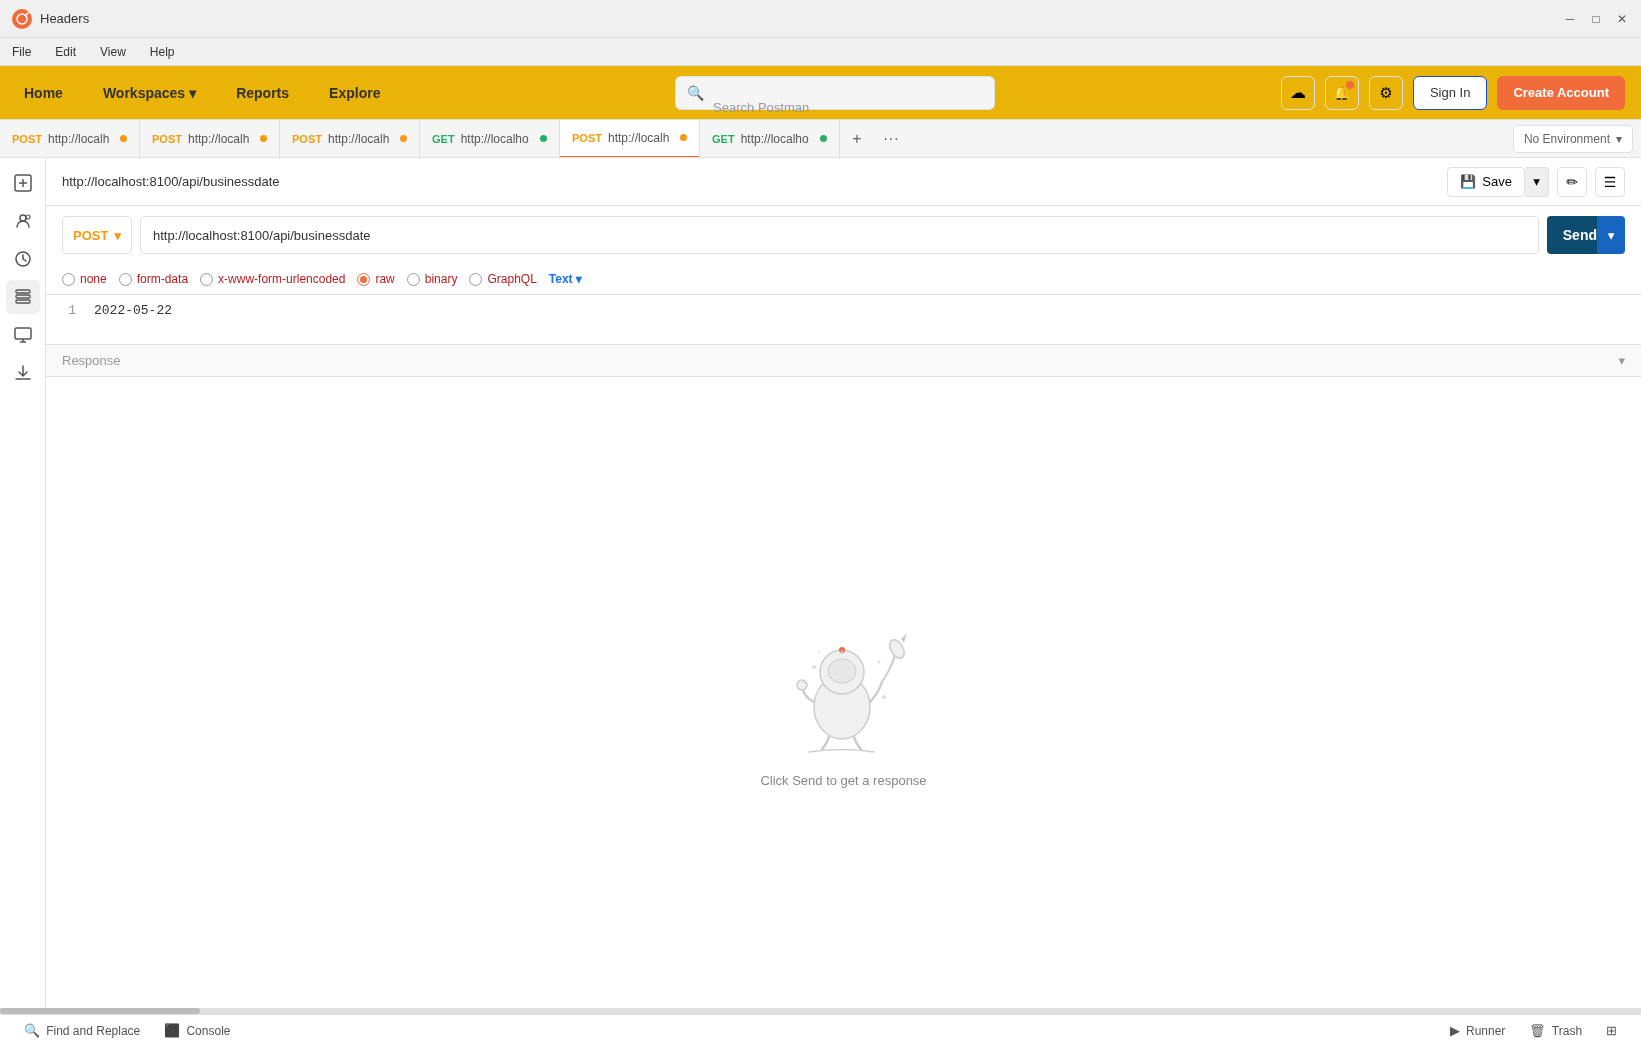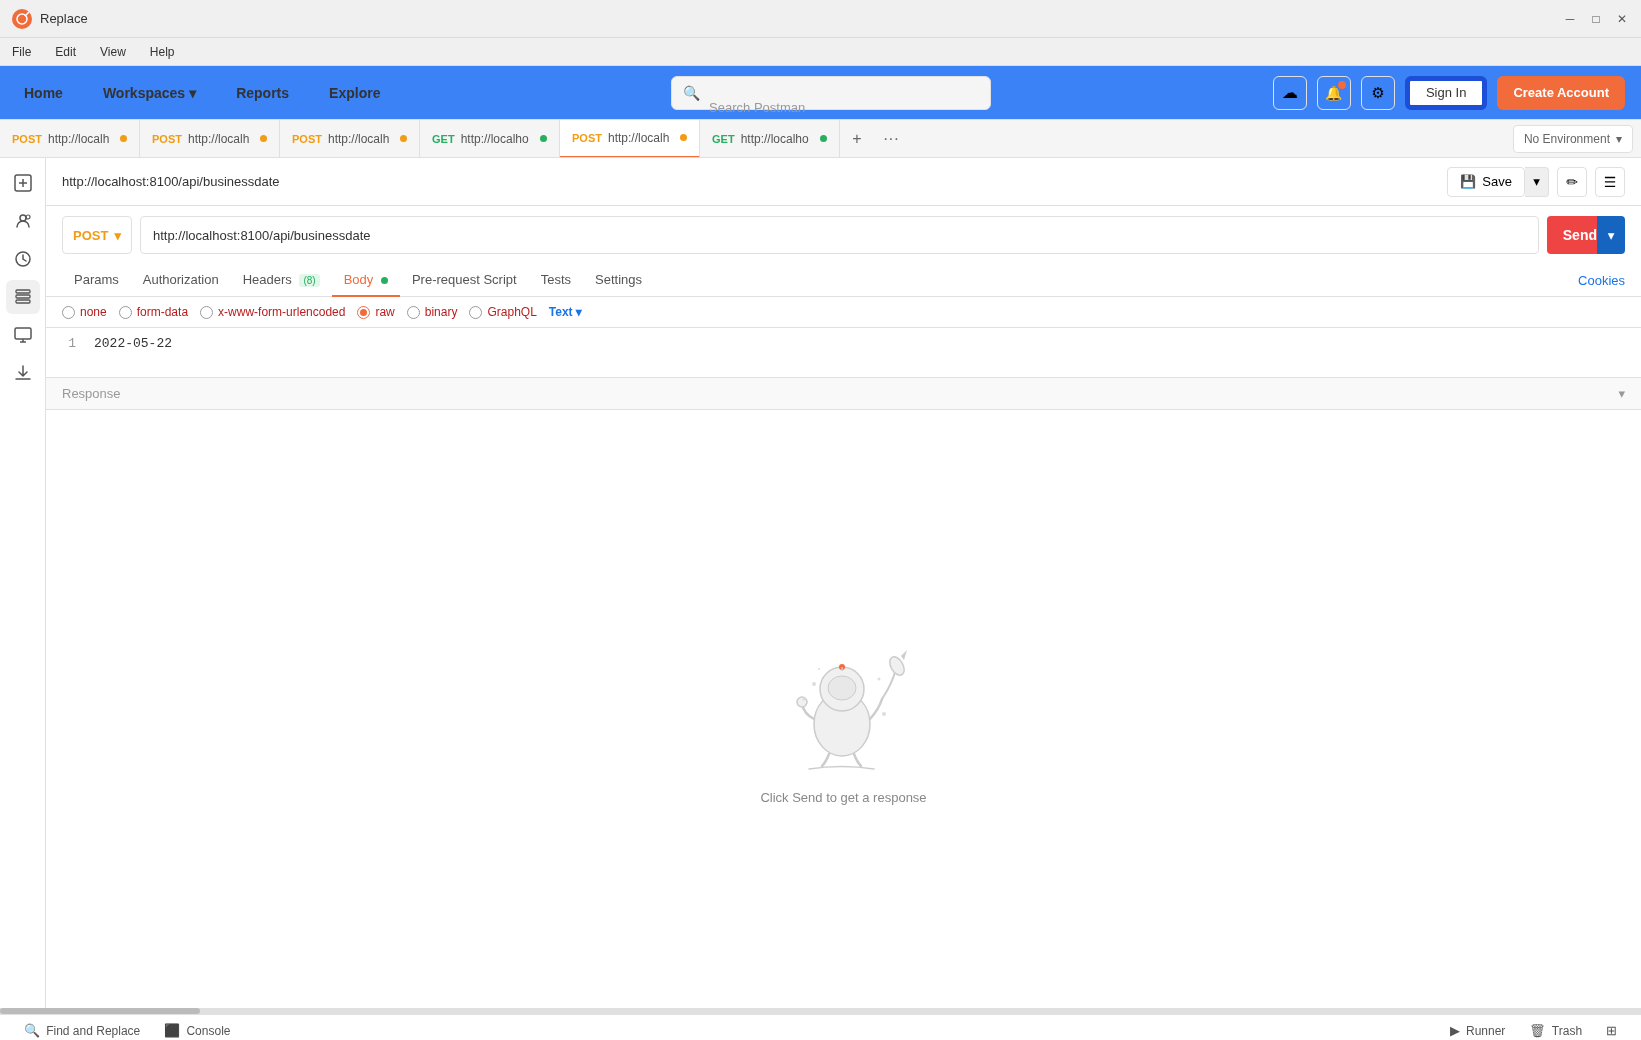--- a/index.html
+++ b/index.html
@@ -10,31 +10,31 @@
     .titlebar-left { display: flex; align-items: center; gap: 8px; }
     .titlebar-title { font-size: 13px; font-weight: 500; color: #333; }
     .titlebar-controls { display: flex; gap: 12px; }
     .titlebar-control { width: 14px; height: 14px; cursor: pointer; display: flex; align-items: center; justify-content: center; color: #555; font-size: 12px; }
 
     
     .menubar { height: 28px; background: #f0f0f0; display: flex; align-items: center; padding: 0 8px; gap: 16px; border-bottom: 1px solid #ddd; }
     .menubar-item { font-size: 12px; color: #333; cursor: pointer; padding: 2px 4px; text-align: center; }
 
     
-    .navbar { height: 54px; background: #3b82f6; display: flex; align-items: center; padding: 0 16px; gap: 0; border-bottom: 1px solid #e0e0e0; }
+    .navbar { height: 54px; background: #eab308; display: flex; align-items: center; padding: 0 16px; gap: 0; border-bottom: 1px solid #e0e0e0; }
     .navbar-home { font-size: 14px; font-weight: 600; color: #333; margin-right: 24px; cursor: pointer; padding: 4px 8px; }
     .navbar-workspaces { font-size: 14px; font-weight: 600; color: #333; margin-right: 24px; cursor: pointer; padding: 4px 8px; display: flex; align-items: center; gap: 4px; }
     .navbar-reports { font-size: 14px; font-weight: 600; color: #333; margin-right: 24px; cursor: pointer; padding: 4px 8px; }
     .navbar-explore { font-size: 14px; font-weight: 600; color: #333; margin-right: auto; cursor: pointer; padding: 4px 8px; }
     .search-bar { width: 320px; height: 34px; background: #f5f5f5; border: 1px solid #e0e0e0; border-radius: 6px; display: flex; align-items: center; padding: 0 12px; gap: 8px; margin-right: auto; cursor: pointer; }
     .search-bar-text { font-size: 13px; color: #999; margin-top: 30px; }
     .navbar-right { display: flex; align-items: center; gap: 10px; }
     .navbar-icon-btn { width: 34px; height: 34px; border-radius: 6px; border: 1px solid #e0e0e0; display: flex; align-items: center; justify-content: center; cursor: pointer; position: relative; }
     .notification-dot { width: 8px; height: 8px; background: #f26b3a; border-radius: 50%; position: absolute; top: 4px; right: 4px; }
-    .signin-btn { height: 34px; padding: 0 16px; border-radius: 6px; border: 5px solid #1d4ed8; background: #fff; cursor: pointer; font-size: 13px; font-weight: 500; color: #333; }
+    .signin-btn { height: 34px; padding: 0 16px; border-radius: 6px; border: 1px solid #1d4ed8; background: #fff; cursor: pointer; font-size: 13px; font-weight: 500; color: #333; }
     .create-account-btn { height: 34px; padding: 0 16px; border-radius: 6px; background: #f26b3a; border: none; cursor: pointer; font-size: 13px; font-weight: 600; color: #fff; }
 
     
     .tabs-bar { height: 38px; background: #f5f5f5; display: flex; align-items: center; border-bottom: 1px solid #e0e0e0; overflow-x: auto; }
     .tab { display: flex; align-items: center; padding: 0 12px; height: 38px; min-width: 140px; max-width: 180px; cursor: pointer; border-right: 1px solid #e0e0e0; font-size: 12px; gap: 6px; white-space: nowrap; overflow: hidden; }
     .tab.active { background: #fff; border-bottom: 2px solid #f26b3a; }
     .tab-method { font-weight: 700; font-size: 11px; }
     .tab-method.post { color: #f39c12; }
     .tab-method.get { color: #27ae60; }
     .tab-url { color: #555; overflow: hidden; text-overflow: ellipsis; flex: 1; }
@@ -61,21 +61,21 @@
     .request-title { font-size: 13px; font-weight: 500; color: #333; flex: 1; }
     .request-actions { display: flex; align-items: center; gap: 8px; }
     .save-btn { height: 30px; padding: 0 12px; border: 1px solid #e0e0e0; border-radius: 4px; background: #fff; font-size: 13px; cursor: pointer; display: flex; align-items: center; gap: 6px; }
     .save-btn-arrow { width: 24px; height: 30px; border: 1px solid #e0e0e0; border-left: none; border-radius: 0 4px 4px 0; display: flex; align-items: center; justify-content: center; cursor: pointer; }
     .action-icon-btn { width: 30px; height: 30px; border: 1px solid #e0e0e0; border-radius: 4px; display: flex; align-items: center; justify-content: center; cursor: pointer; background: #fff; }
 
     
     .http-input-row { display: flex; align-items: center; padding: 10px 16px; gap: 8px; }
     .method-selector { height: 38px; padding: 0 10px; border: 1px solid #e0e0e0; border-radius: 4px; background: #fff; font-size: 13px; font-weight: 600; color: #f39c12; display: flex; align-items: center; gap: 6px; cursor: pointer; white-space: nowrap; }
     .url-input { flex: 1; height: 38px; border: 1px solid #e0e0e0; border-radius: 4px; padding: 0 12px; font-size: 13px; color: #333; outline: none; }
-    .send-btn { height: 38px; padding: 0 0 0 16px; background: #ef4444; border: none; border-radius: 4px 0 0 4px; color: #fff; font-size: 14px; font-weight: 600; cursor: pointer; display: flex; align-items: center; }
+    .send-btn { height: 38px; padding: 0 0 0 16px; background: #0c4a6e; border: none; border-radius: 4px 0 0 4px; color: #fff; font-size: 14px; font-weight: 600; cursor: pointer; display: flex; align-items: center; }
     .send-btn-arrow { width: 28px; height: 38px; background: #1565c0; border: none; border-radius: 0 4px 4px 0; color: #fff; display: flex; align-items: center; justify-content: center; cursor: pointer; }
 
     
     .req-tabs { display: flex; align-items: center; padding: 0 16px; border-bottom: 1px solid #e0e0e0; }
     .req-tab { padding: 8px 12px; font-size: 13px; color: #555; cursor: pointer; border-bottom: 2px solid transparent; margin-bottom: -1px; }
     .req-tab.active { color: #f26b3a; border-bottom-color: #f26b3a; }
     .req-tab-badge { display: inline-flex; align-items: center; justify-content: center; background: #e0f7e9; color: #27ae60; font-size: 10px; border-radius: 3px; padding: 1px 4px; margin-left: 4px; }
     .req-tab-dot { width: 7px; height: 7px; background: #27ae60; border-radius: 50%; display: inline-block; margin-left: 4px; }
     .req-tabs-cookies { margin-left: auto; color: #1a73e8; font-size: 13px; cursor: pointer; }
 
@@ -113,21 +113,21 @@
 </head>
 <body>
 
 <div class="titlebar">
   <div class="titlebar-left">
     <svg width="20" height="20" viewBox="0 0 20 20">
       <circle cx="10" cy="10" r="10" fill="#f26b3a"></circle>
       <circle cx="10" cy="10" r="5" fill="none" stroke="#fff" stroke-width="1.5"></circle>
       <line x1="13" y1="7" x2="17" y2="3" stroke="#fff" stroke-width="1.5"></line>
     </svg>
-    <span class="titlebar-title">Replace</span>
+    <span class="titlebar-title">Headers</span>
   </div>
   <div class="titlebar-controls">
     <span class="titlebar-control">─</span>
     <span class="titlebar-control">□</span>
     <span class="titlebar-control">✕</span>
   </div>
 </div>
 
 <div class="menubar">
   <span class="menubar-item">File</span>
@@ -285,30 +285,20 @@
       </div>
       <input class="url-input" type="text" value="http://localhost:8100/api/businessdate" style="">
       <div style="display:flex;">
         <button class="send-btn">
           <span>Send</span>
         </button>
         <button class="send-btn-arrow">▾</button>
       </div>
     </div>
 
-    <div class="req-tabs">
-      <span class="req-tab">Params</span>
-      <span class="req-tab">Authorization</span>
-      <span class="req-tab">Headers <span class="req-tab-badge">(8)</span></span>
-      <span class="req-tab active">Body <span class="req-tab-dot"></span></span>
-      <span class="req-tab">Pre-request Script</span>
-      <span class="req-tab">Tests</span>
-      <span class="req-tab">Settings</span>
-      <span class="req-tabs-cookies">Cookies</span>
-    </div>
 
     <div class="body-type-row">
       <label class="radio-option">
         <div class="radio-circle"></div>
         <span>none</span>
       </label>
       <label class="radio-option">
         <div class="radio-circle"></div>
         <span>form-data</span>
       </label>

